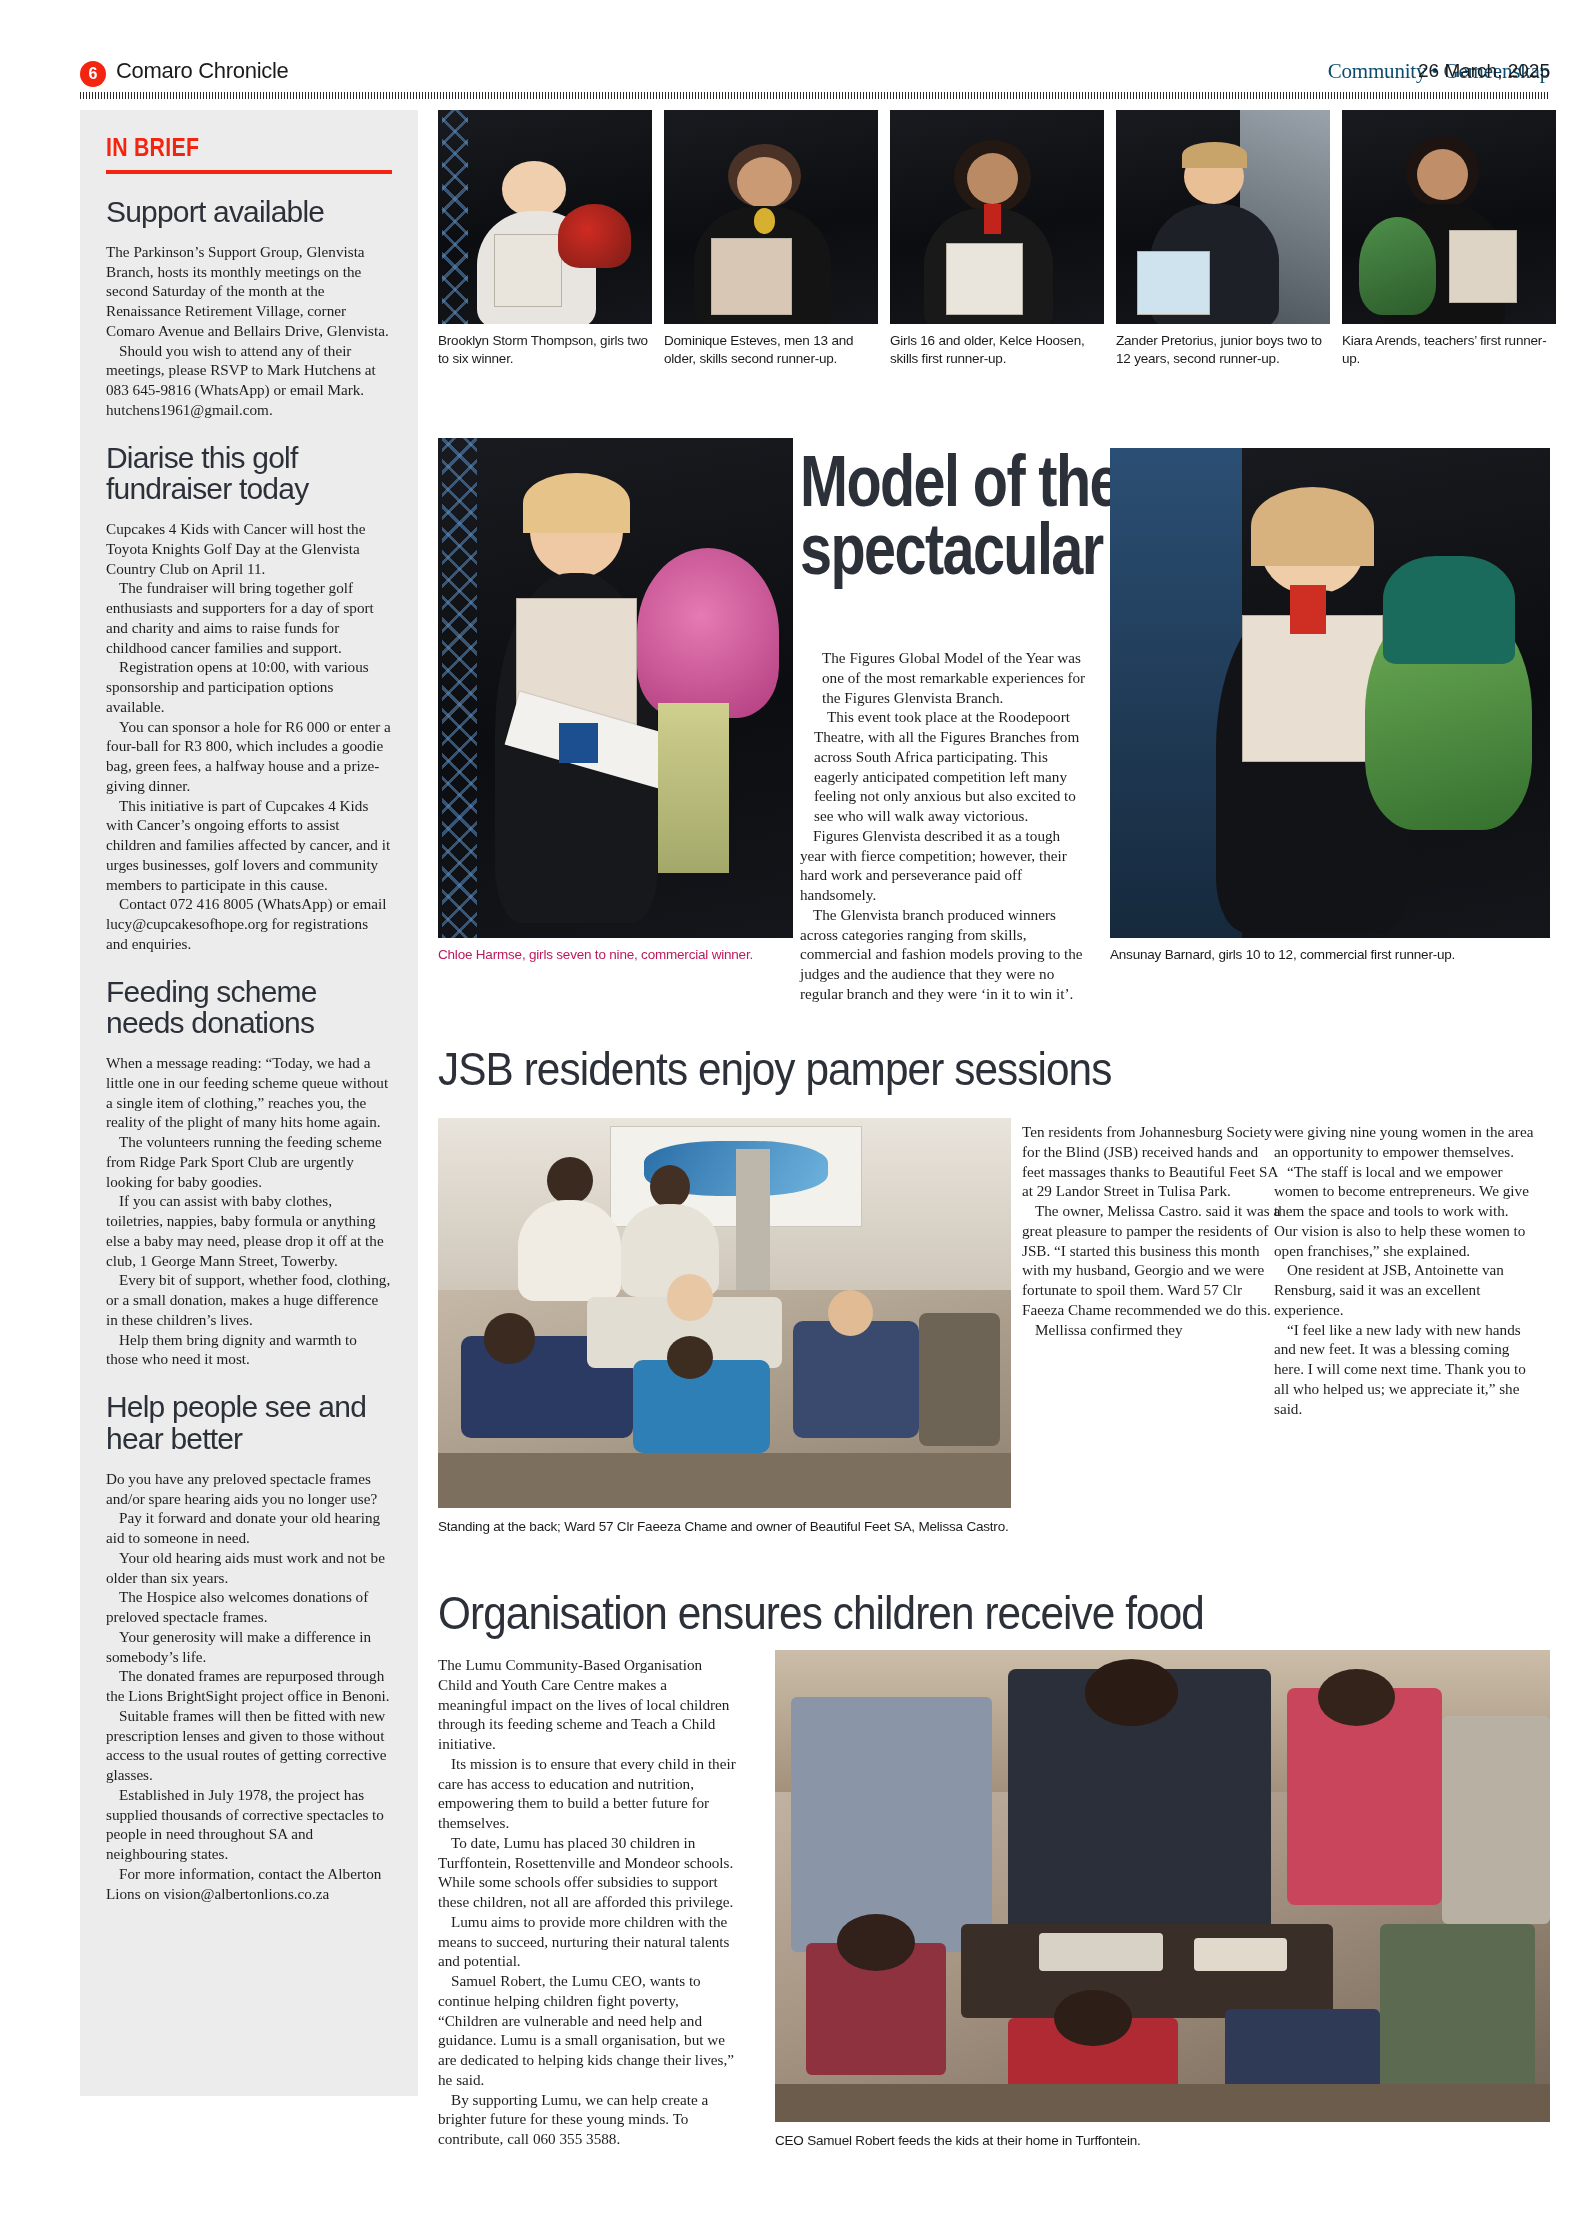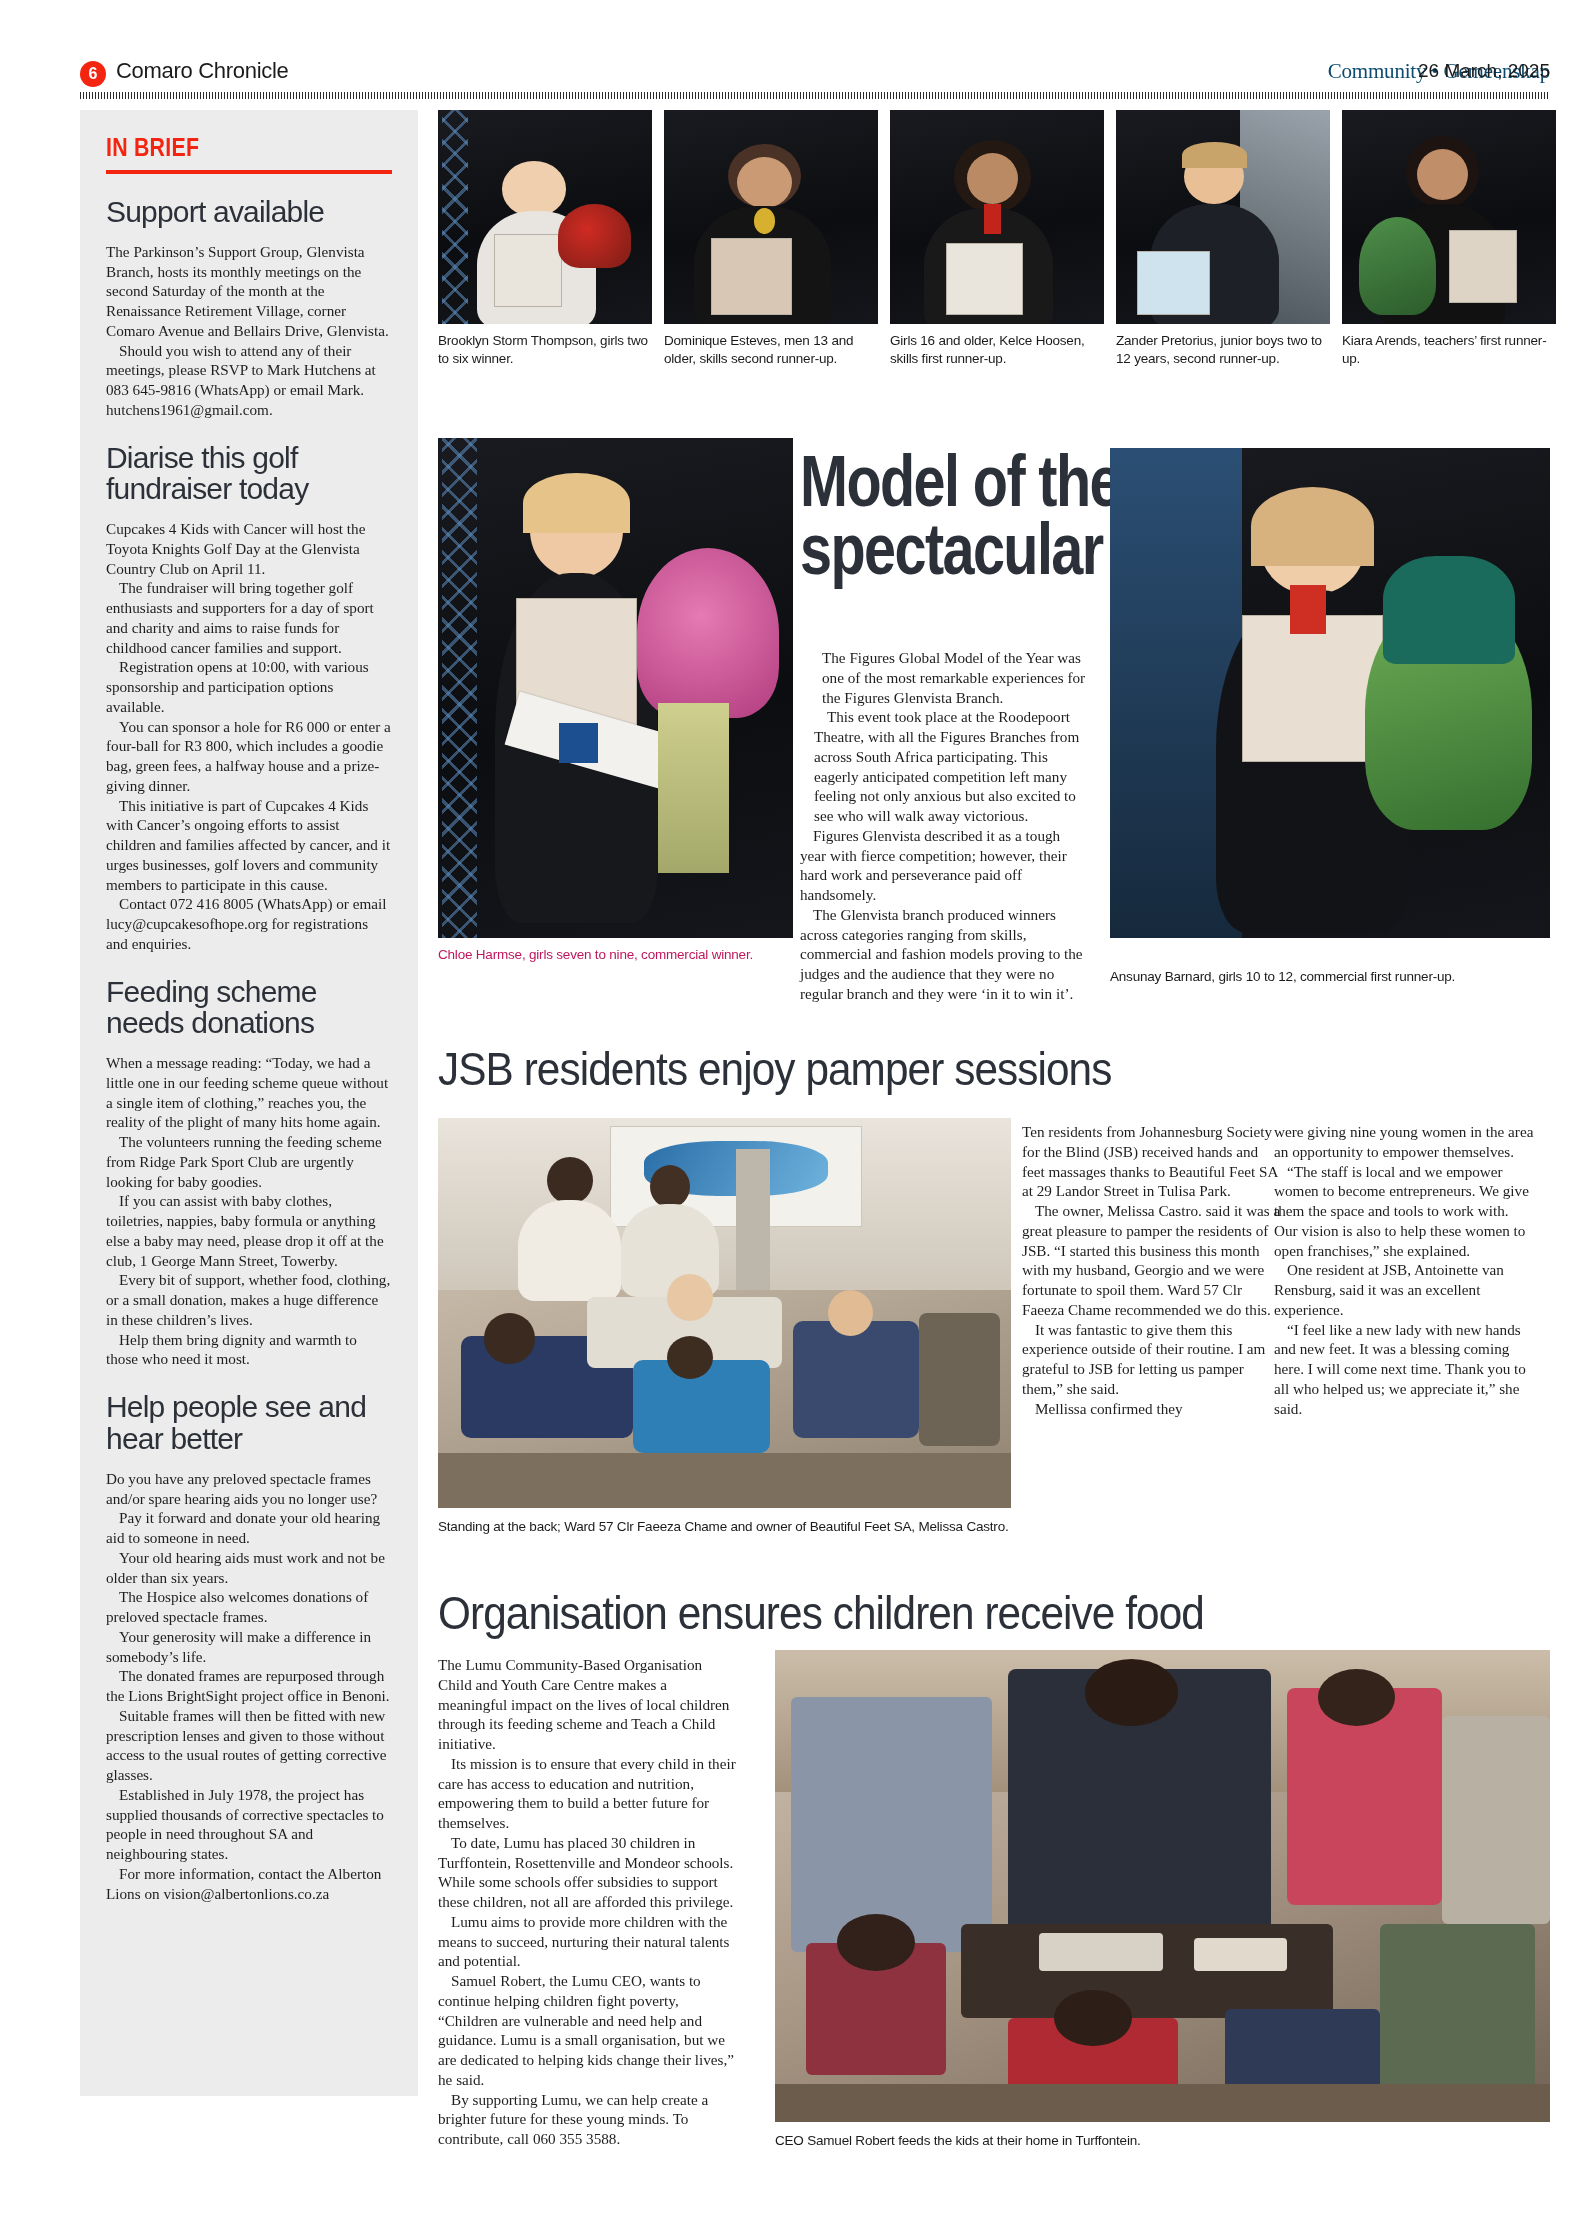--- a/index.html
+++ b/index.html
@@ -124,21 +124,21 @@
   }
   .moty-indent-1 { padding-left: 22px; }
   .moty-indent-2 { padding-left: 14px; }
   .moty-photo2 {
     position: absolute; left: 1110px; top: 448px;
     width: 440px; height: 490px; overflow: hidden;
   }
   .moty-cap2 {
     position: absolute; left: 1110px; top: 946px; width: 440px;
     font-family: "Liberation Sans", sans-serif;
-    font-size: 13.5px; line-height: 1.30; color: #1b1b1b; letter-spacing: -0.2px; margin-top: 22px;
+    font-size: 13.5px; line-height: 1.30; color: #1b1b1b; letter-spacing: -0.2px;
   }
 
   
   .jsb-head {
     position: absolute; left: 438px; top: 1046px; width: 1120px;
     font-family: "Liberation Sans", sans-serif;
     font-weight: 300; font-size: 46px; line-height: 1; color: #2c3038;
     letter-spacing: -1px;
     transform: scaleX(0.92); transform-origin: left top;
   }
@@ -399,21 +399,20 @@
     <div class="head-sh" style="left:68%;top:44%;width:8%;height:12%;background:#e0bb94;"></div>
     <div style="position:absolute;left:84%;top:50%;width:14%;height:34%;background:#6e6455;border-radius:8px;"></div>
     <div style="position:absolute;left:0;top:86%;width:100%;height:14%;background:#7c6f5d;"></div>
   </div>
 </div>
 <div class="jsb-cap">Standing at the back; Ward 57 Clr Faeeza Chame and owner of Beautiful Feet SA, Melissa Castro.</div>
 
 <div class="jsb-col c2">
   <p>Ten residents from Johannesburg Society for the Blind (JSB) received hands and feet massages thanks to Beautiful Feet SA at 29 Landor Street in Tulisa Park.</p>
   <p>The owner, Melissa Castro. said it was a great pleasure to pamper the residents of JSB. “I started this business this month with my husband, Georgio and we were fortunate to spoil them. Ward 57 Clr Faeeza Chame recommended we do this.</p>
-  <p>It was fantastic to give them this experience outside of their routine. I am grateful to JSB for letting us pamper them,” she said.</p>
   <p>Mellissa confirmed they</p>
 </div>
 
 <div class="jsb-col c3">
   <p>were giving nine young women in the area an opportunity to empower themselves.</p>
   <p>“The staff is local and we empower women to become entrepreneurs. We give them the space and tools to work with. Our vision is also to help these women to open franchises,” she explained.</p>
   <p>One resident at JSB, Antoinette van Rensburg, said it was an excellent experience.</p>
   <p>“I feel like a new lady with new hands and new feet. It was a blessing coming here. I will come next time. Thank you to all who helped us; we appreciate it,” she said.</p>
 </div>
 

